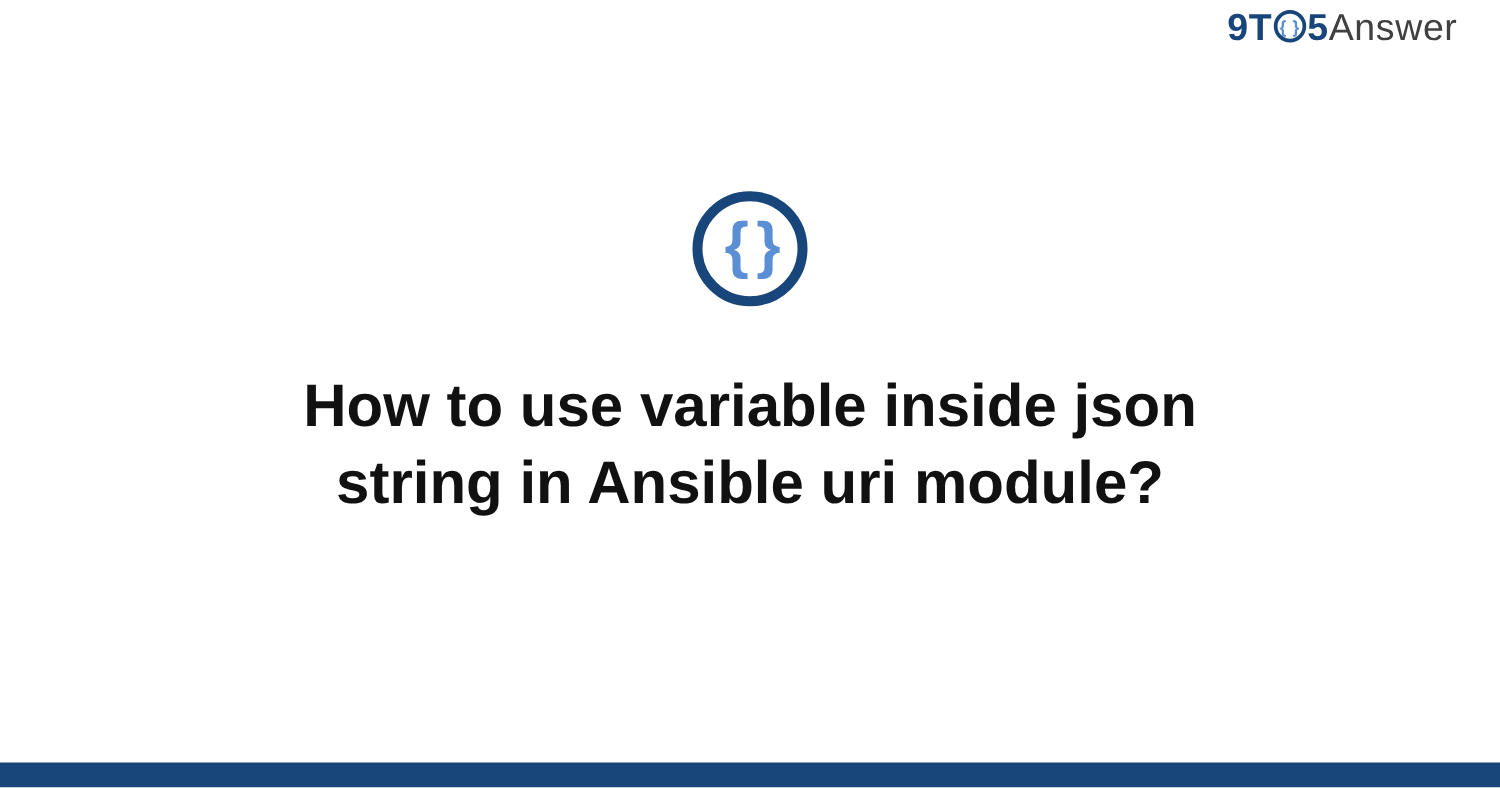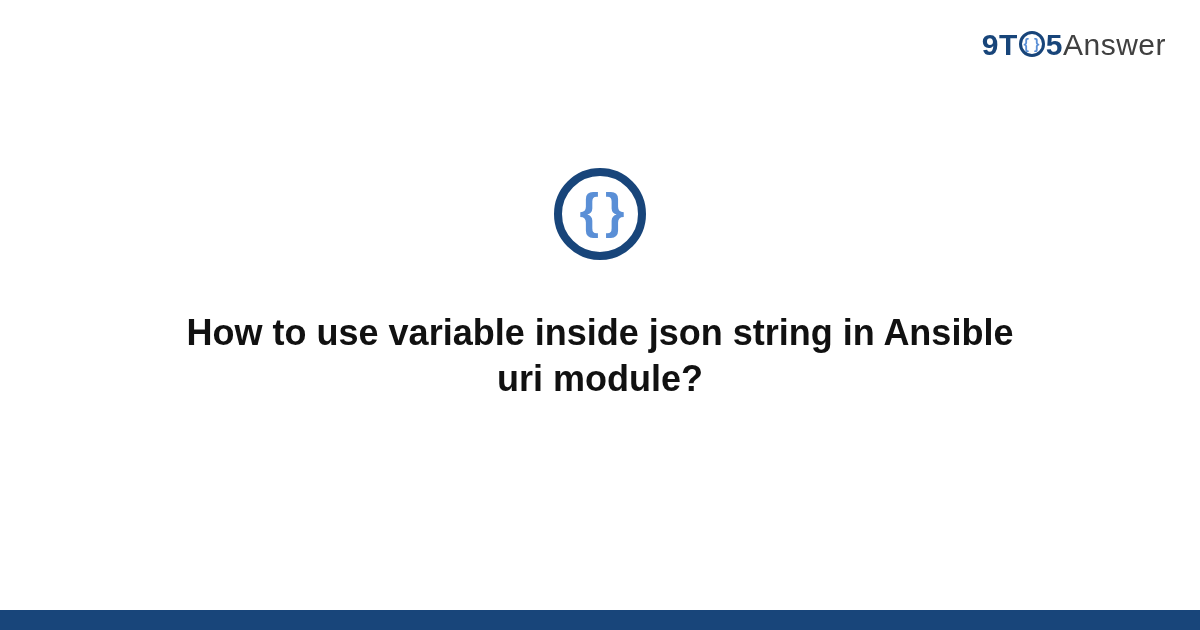--- a/index.html
+++ b/index.html
@@ -10,21 +10,21 @@
     body {
       width: 1200px;
       height: 630px;
       font-family: Arial, Helvetica, sans-serif;
       background: #ffffff;
       position: relative;
       overflow: hidden;
     }
     .header-logo {
       position: absolute;
-      top: 28px;
+      top: 6px;
       right: 34px;
       font-size: 30px;
       font-weight: 600;
       letter-spacing: 0.5px;
     }
     .logo-9t {
       color: #18457a;
       font-weight: 700;
     }
     .logo-o {
@@ -80,21 +80,21 @@
       color: #5a8fd6;
       font-size: 50px;
       font-weight: 700;
       font-family: 'Segoe UI', Arial, sans-serif;
       letter-spacing: -4px;
       line-height: 1;
       position: relative;
       top: -3px;
     }
     .title {
-      font-size: 36px;
+      font-size: 48px;
       font-weight: 700;
       color: #111111;
       text-align: center;
       line-height: 1.28;
       max-width: 920px;
       padding: 0 30px;
     }
     .bottom-bar {
       position: absolute;
       bottom: 0;

